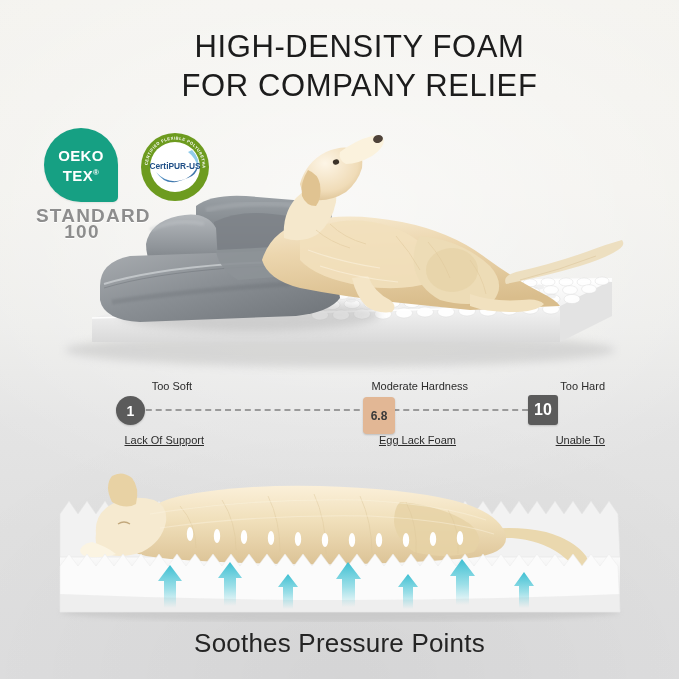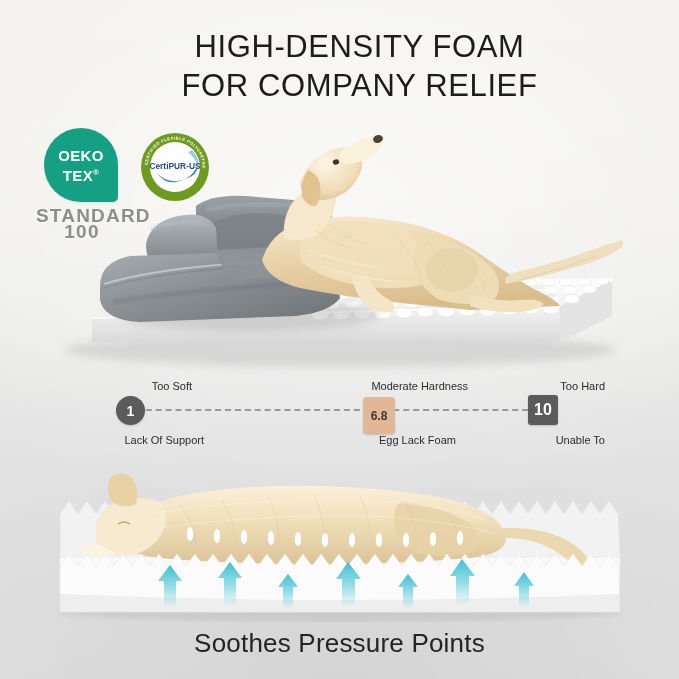--- a/index.html
+++ b/index.html
@@ -172,21 +172,21 @@
     font-size: 16px;
   }
   .lbl-top, .lbl-bot {
     position: absolute;
     text-align: right;
     color: #2b2b2b;
     font-size: 11px;
     line-height: 17px;
   }
   .lbl-top { top: 0; }
-  .lbl-bot { top: 54px; }
+  .lbl-bot { top: 54px; text-decoration: underline; }
 
   .t-low  { left: 72px;  width: 120px; }
   .t-mid  { left: 316px; width: 152px; }
   .t-high { left: 483px; width: 122px; }
   .b-low  { left: 60px;  width: 144px; }
   .b-mid  { left: 304px; width: 152px; }
   .b-high { left: 483px; width: 122px; }
 
   
   .scene {

